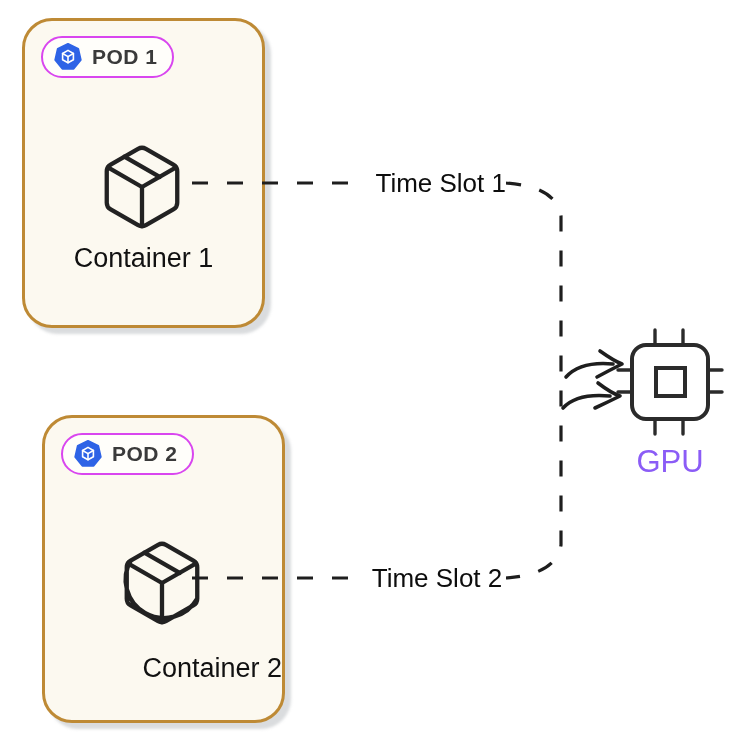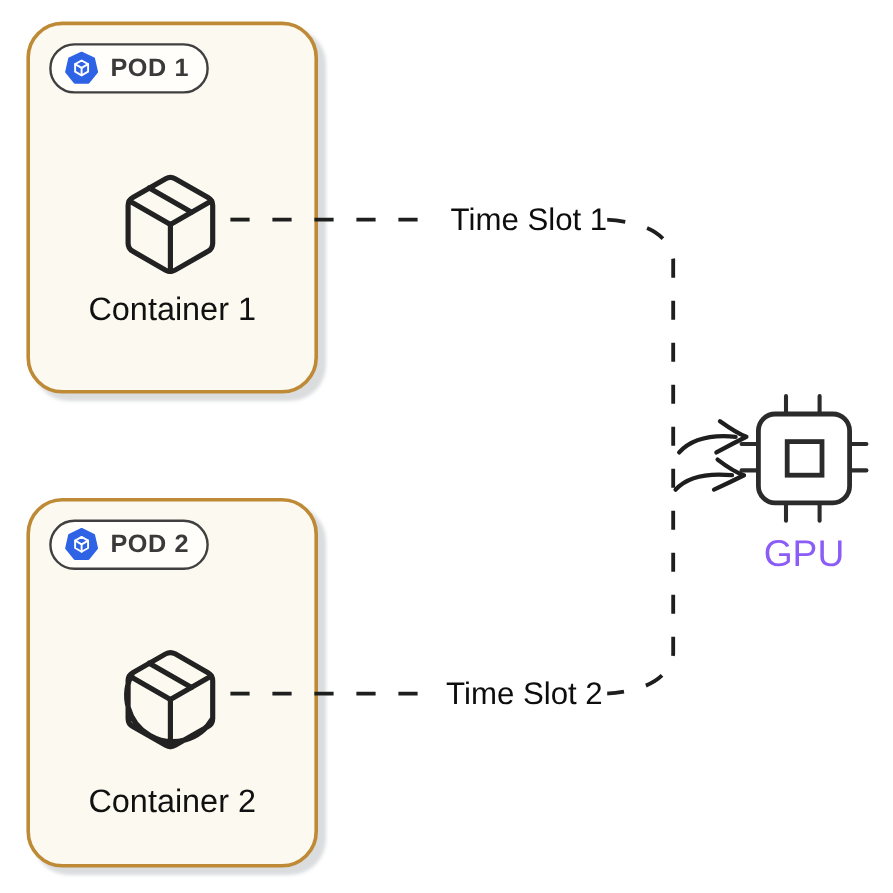--- a/index.html
+++ b/index.html
@@ -6,37 +6,37 @@
   body{
     width:744px;height:744px;position:relative;background:#ffffff;overflow:hidden;
     font-family:"Liberation Sans","DejaVu Sans",sans-serif;color:#111111;
   }
   .pod{
     position:absolute;left:22px;width:237px;background:#FCF9F0;
     border:3px solid #BE8A35;border-radius:30px;
     box-shadow:6px 6px 3px rgba(148,154,160,0.35);
   }
   #pod-1{top:18px;height:304px;}
-  #pod-2{top:415px;height:302px;}
+  #pod-2{top:415px;height:302px;margin-left:20px;}
   .pod-badge{
     position:absolute;left:16px;top:15px;height:42px;
     display:flex;align-items:center;gap:10px;padding:0 14px 0 11px;
-    background:#FFFEFA;border:2px solid #404040;border-radius:21px;box-sizing:border-box;
+    background:#FFFEFA;border:2px solid #d946ef;border-radius:21px;box-sizing:border-box;
   }
   .pod-badge-label{font-size:21px;font-weight:600;color:#3A3A3A;letter-spacing:.5px;white-space:nowrap;}
   .kube-icon{width:28px;height:28px;flex:0 0 auto;}
   .box-icon{position:absolute;left:70px;width:94px;height:94px;}
   #pod-1 .box-icon{top:119px;}
   #pod-2 .box-icon{top:118px;}
   .container-label{
     position:absolute;left:0;width:100%;text-align:center;
     font-size:27px;line-height:32px;color:#111;
   }
   #pod-1 .container-label{top:221px;}
-  #pod-2 .container-label{top:234px;}
+  #pod-2 .container-label{top:234px;text-align:right;}
   .timeslot-label{
     position:absolute;left:368px;width:138px;text-align:center;
     font-size:26px;line-height:32px;color:#0d0d0d;white-space:nowrap;background:#fff;z-index:6;
   }
   #timeslot-1-label{top:167px;text-align:right;}
   #timeslot-2-label{top:562px;}
   #gpu-label{
     position:absolute;left:622px;top:444px;width:96px;text-align:center;
     font-size:31px;font-weight:500;color:#8b5cf6;z-index:6;
   }

